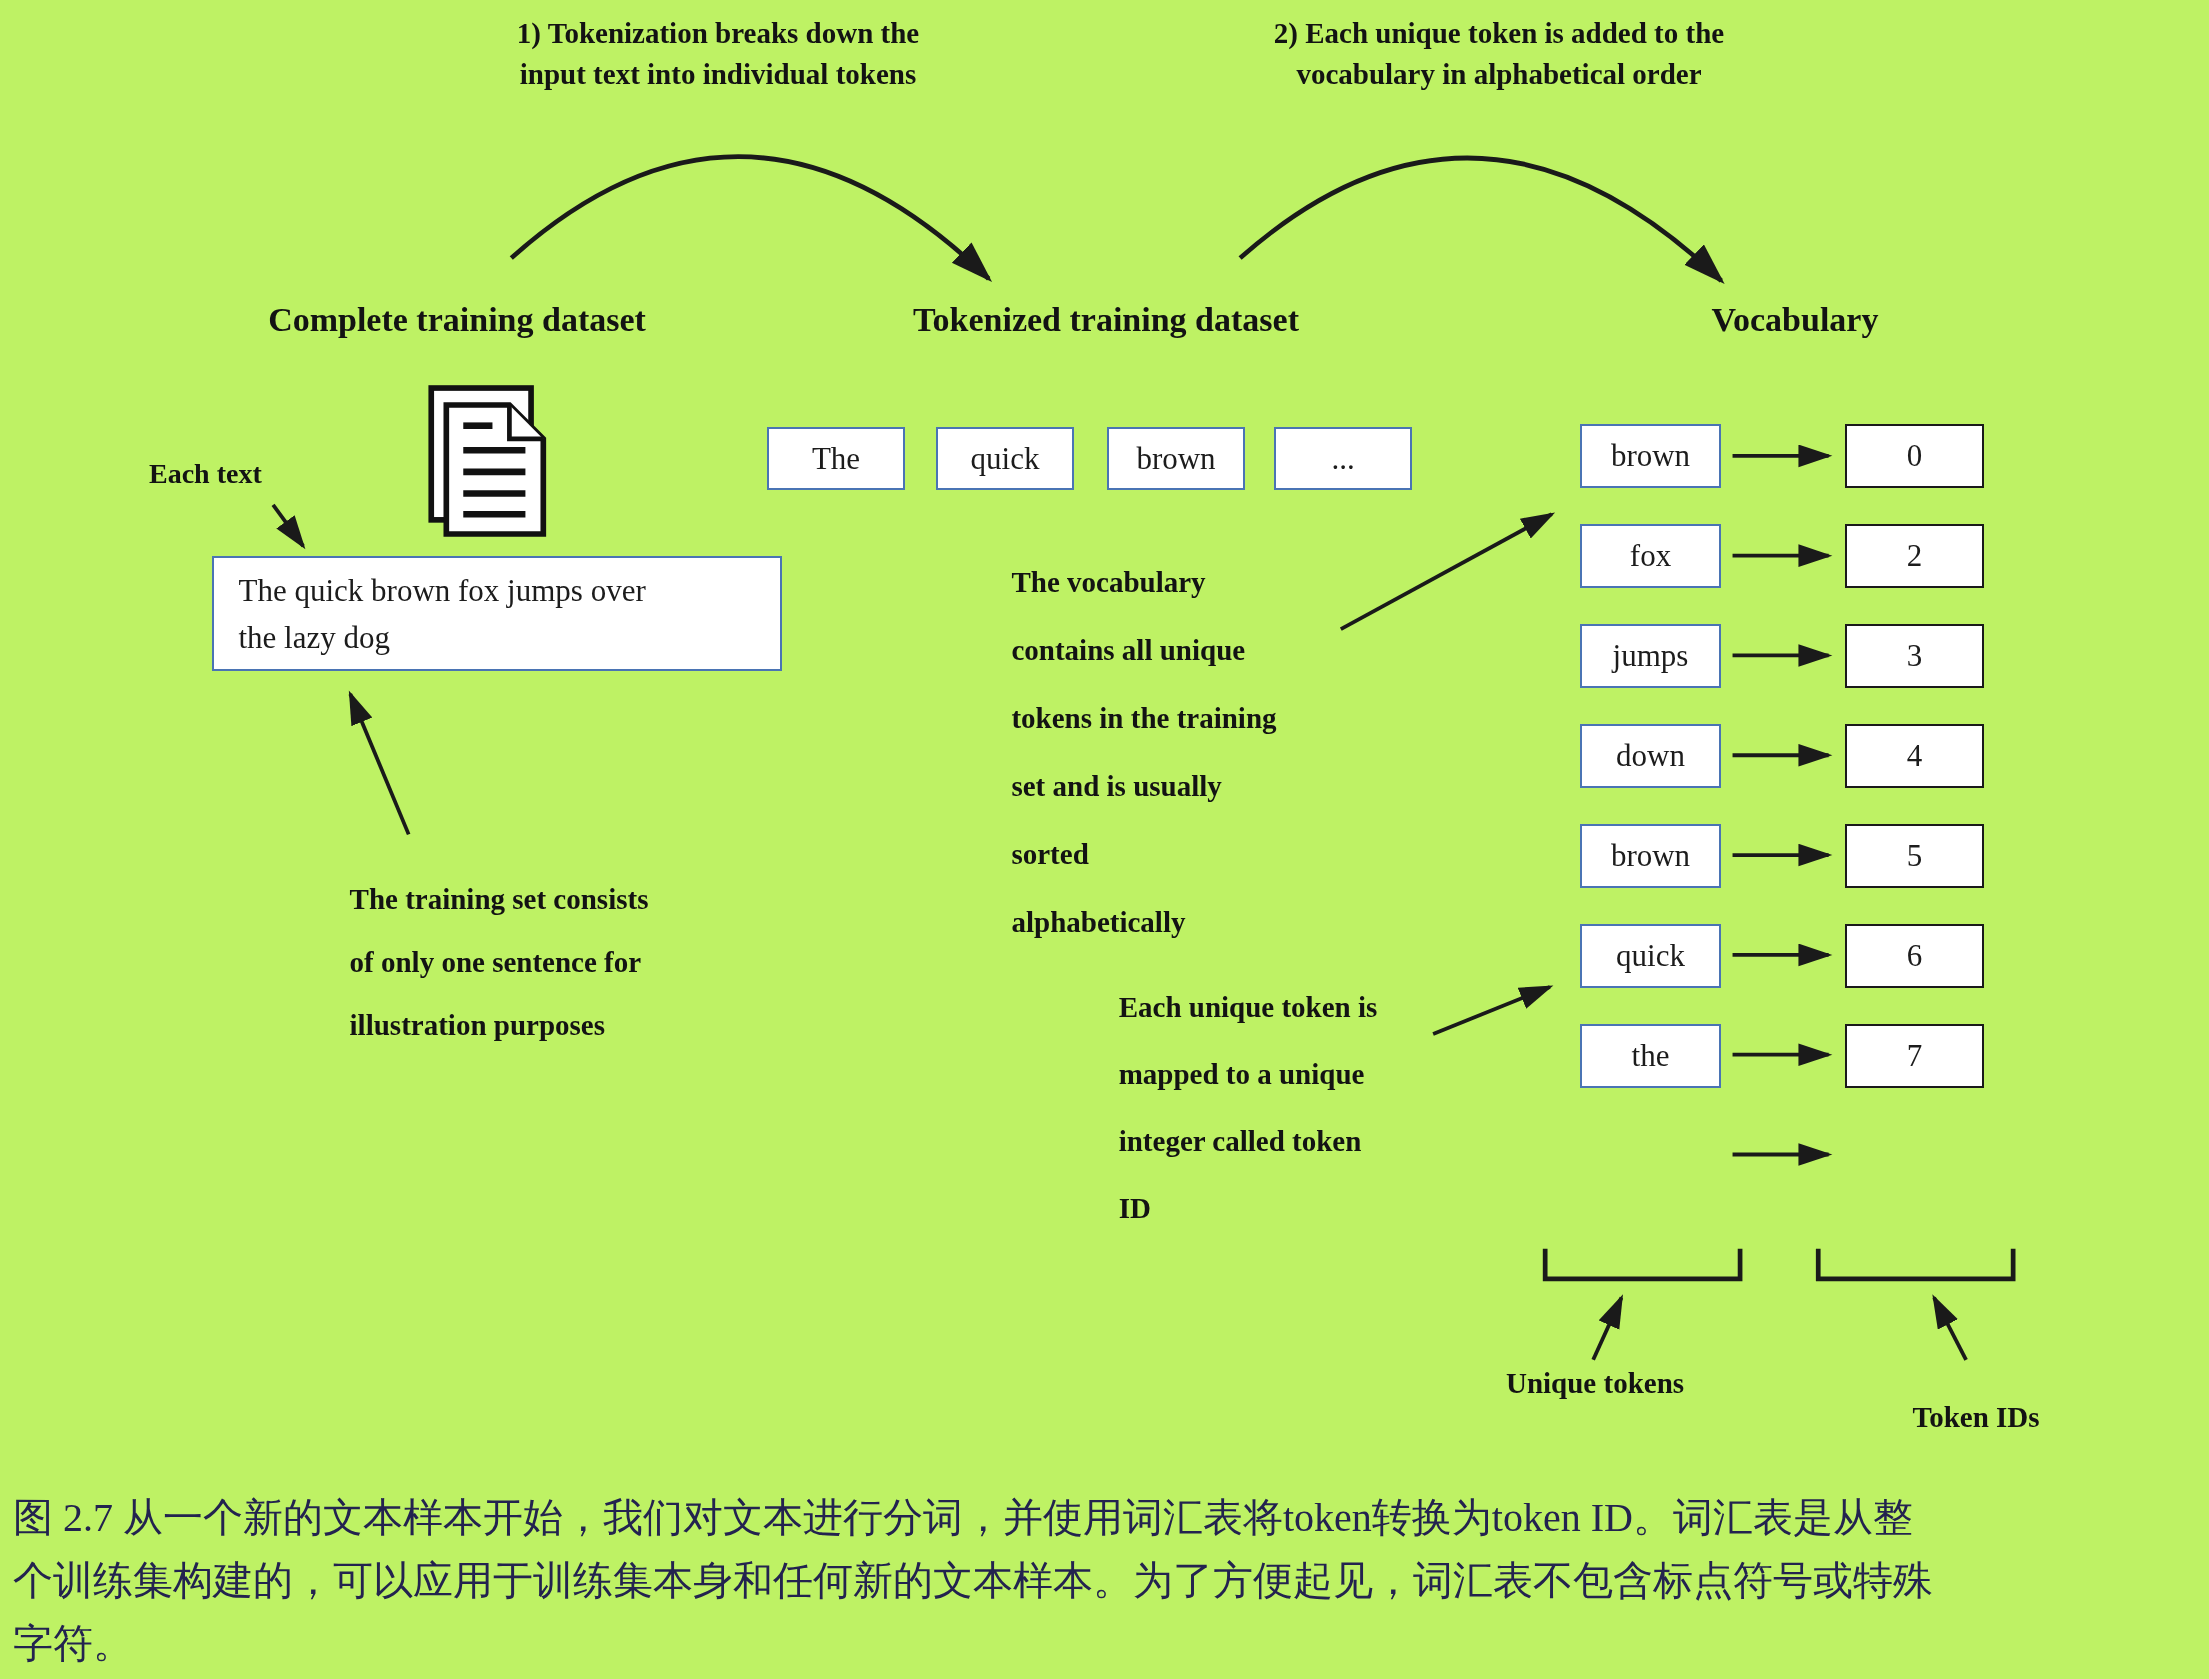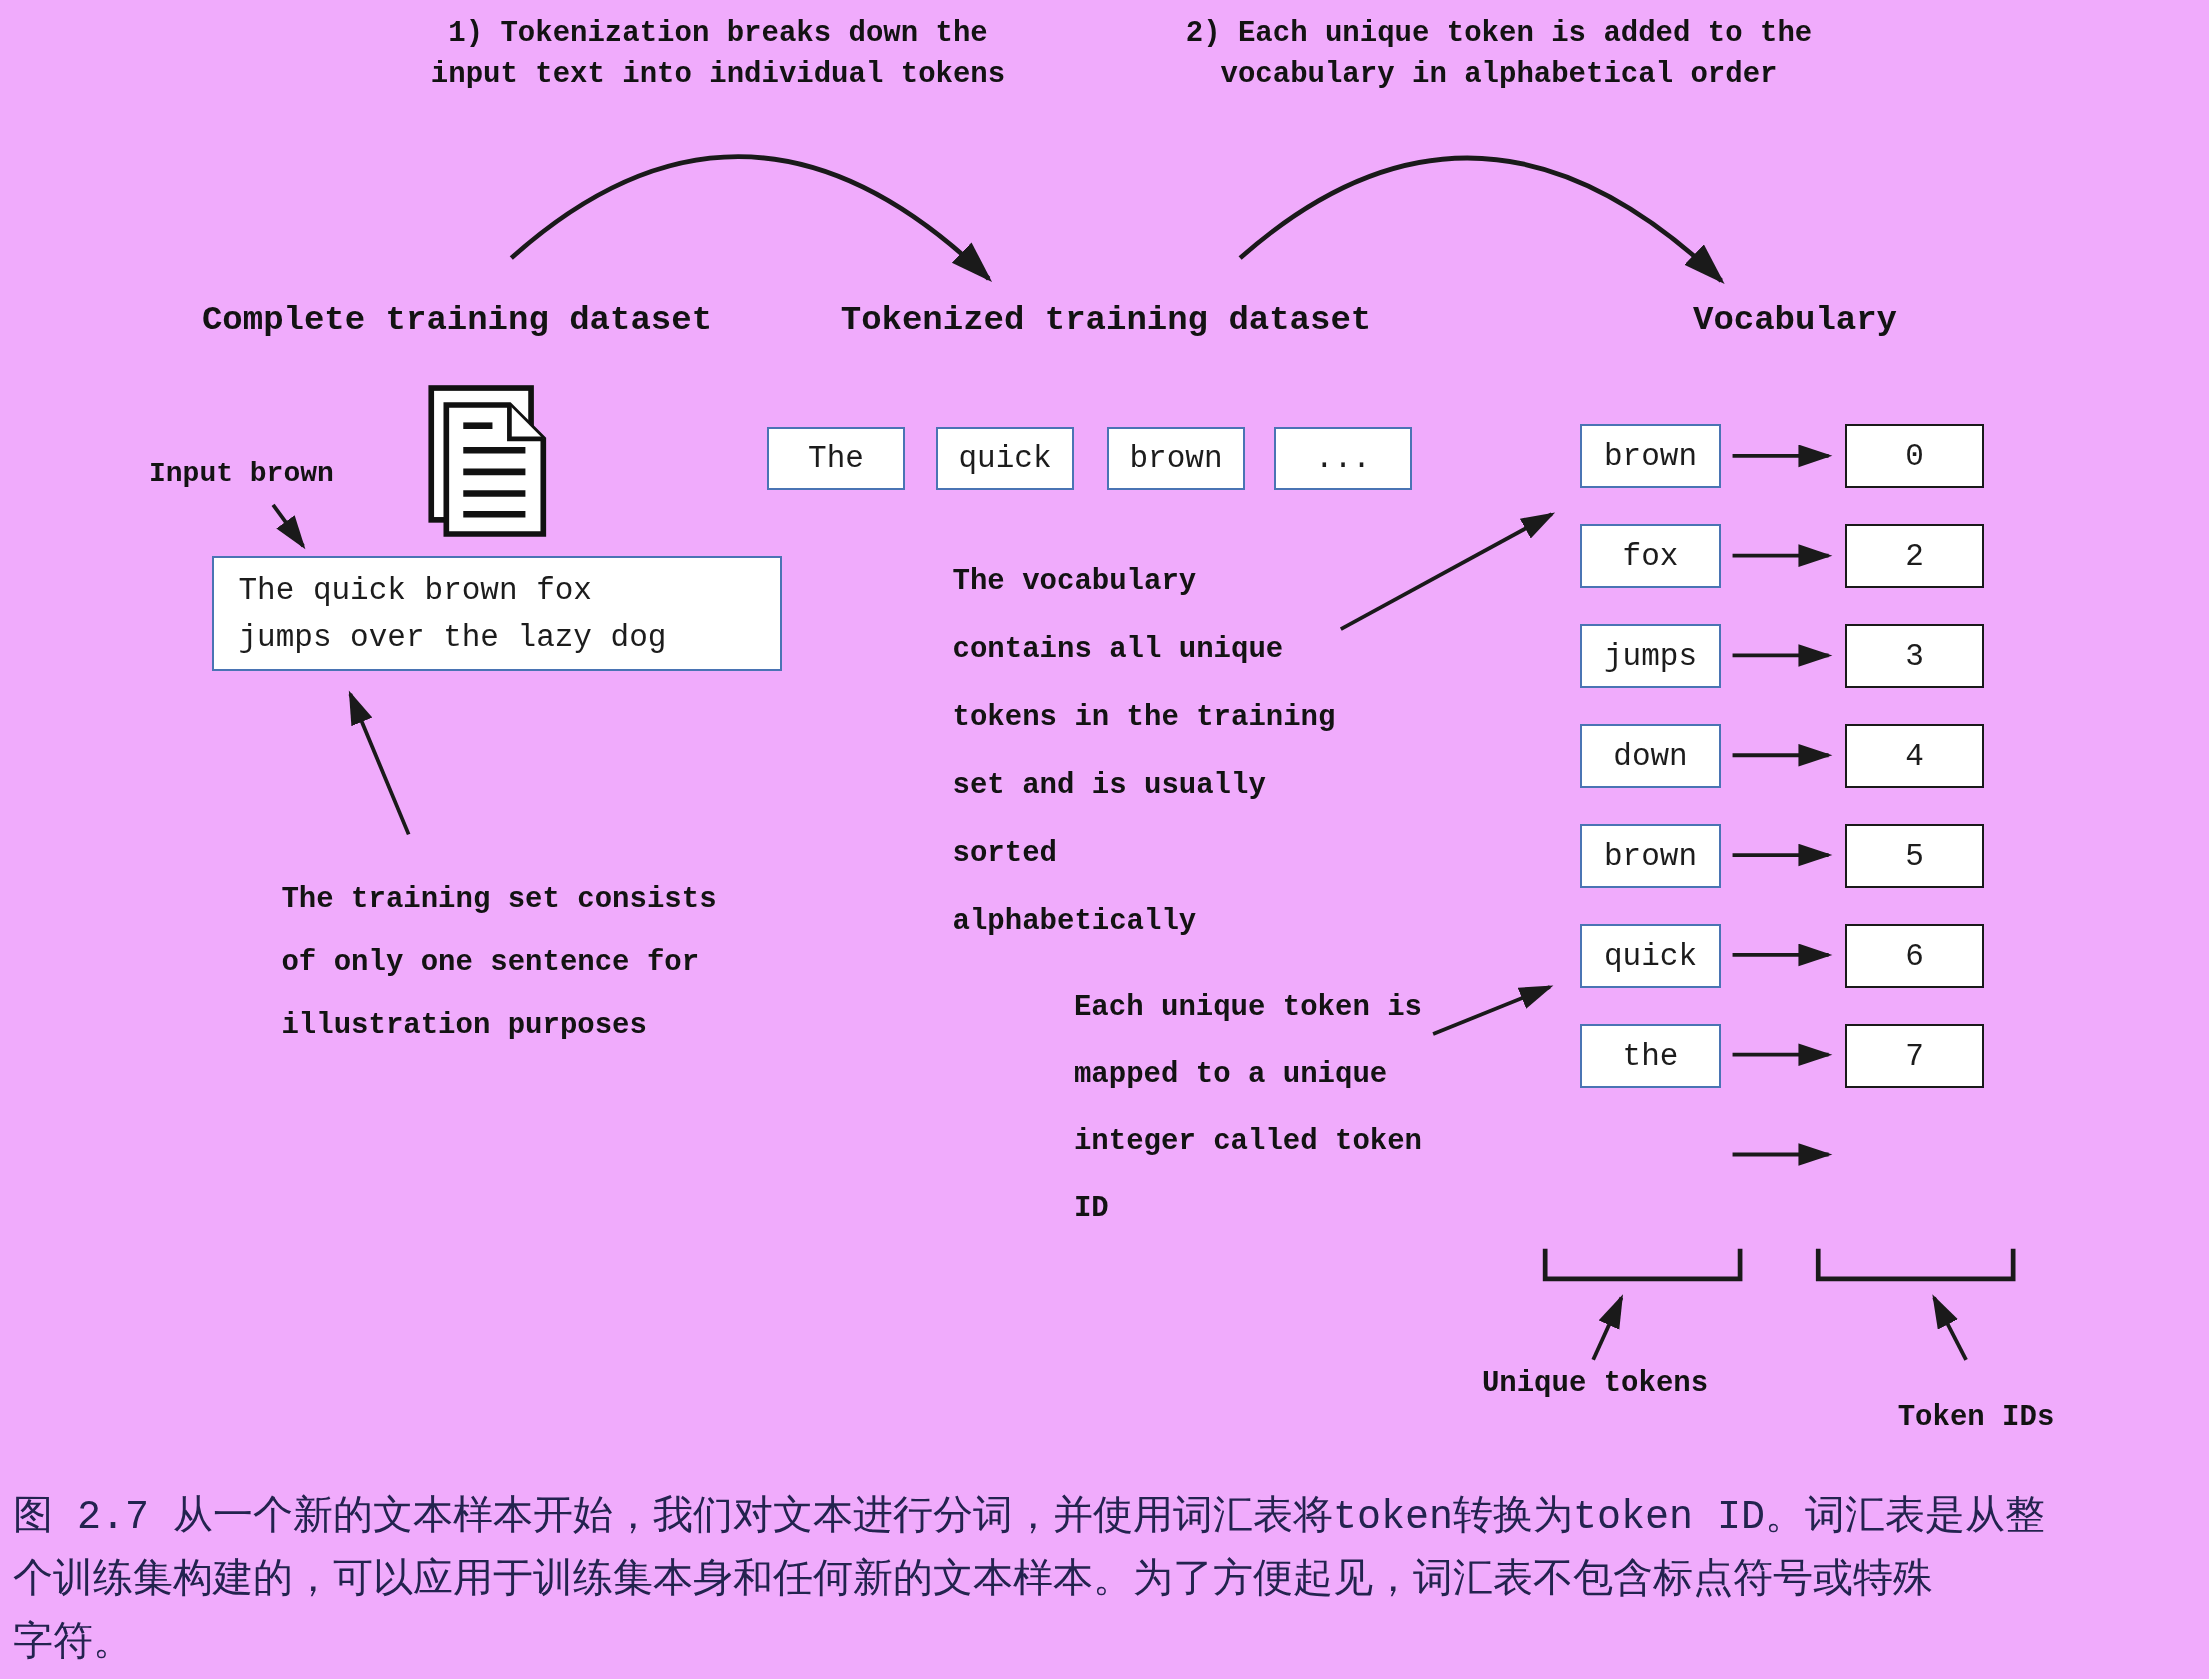--- a/index.html
+++ b/index.html
@@ -1,18 +1,18 @@
 <!DOCTYPE html>
 <html style="font-size:15px"><head>
 <meta charset="utf-8">
 <style>
   html,body { margin:0; padding:0; background:#ffffff; }
   .canvas {
-    position:relative; width:2209px; height:1680px; background:#f0abfc;
-    font-family:Liberation Mono, monospace; color:#111111;
+    position:relative; width:2209px; height:1680px; background:#bef264;
+    font-family:Liberation Serif, serif; color:#111111;
     overflow:hidden;
   }
   .overlay { position:absolute; left:0; top:0; pointer-events:none; }
 
   .annot {
     position:absolute; transform:translateX(-50%);
     text-align:center; font-weight:700; font-size:29px; line-height:41px;
     white-space:pre-line; color:#131313;
   }
   .hdr {
@@ -117,21 +117,21 @@
 
   <div class="annot" style="left:718px; top:13px;">1) Tokenization breaks down the
 input text into individual tokens</div>
   <div class="annot" style="left:1499px; top:13px;">2) Each unique token is added to the
 vocabulary in alphabetical order</div>
 
   <div class="hdr" style="left:457px; top:301px;">Complete training dataset</div>
   <div class="hdr" style="left:1106px; top:301px;">Tokenized training dataset</div>
   <div class="hdr" style="left:1795px; top:301px;">Vocabulary</div>
 
-  <div class="small-label" style="left:149px; top:458px;">Input brown</div>
+  <div class="small-label" style="left:149px; top:458px;">Each text</div>
   <div class="input-box">
     <div class="sentence">The quick brown fox jumps over the lazy dog</div>
   </div>
   <div class="note" style="left:499px; top:868px; line-height:63px;">The training set consists
 of only one sentence for
 illustration purposes</div>
 
   <div class="tok" style="left:767px;">The</div>
   <div class="tok" style="left:936px;">quick</div>
   <div class="tok" style="left:1107px;">brown</div>

